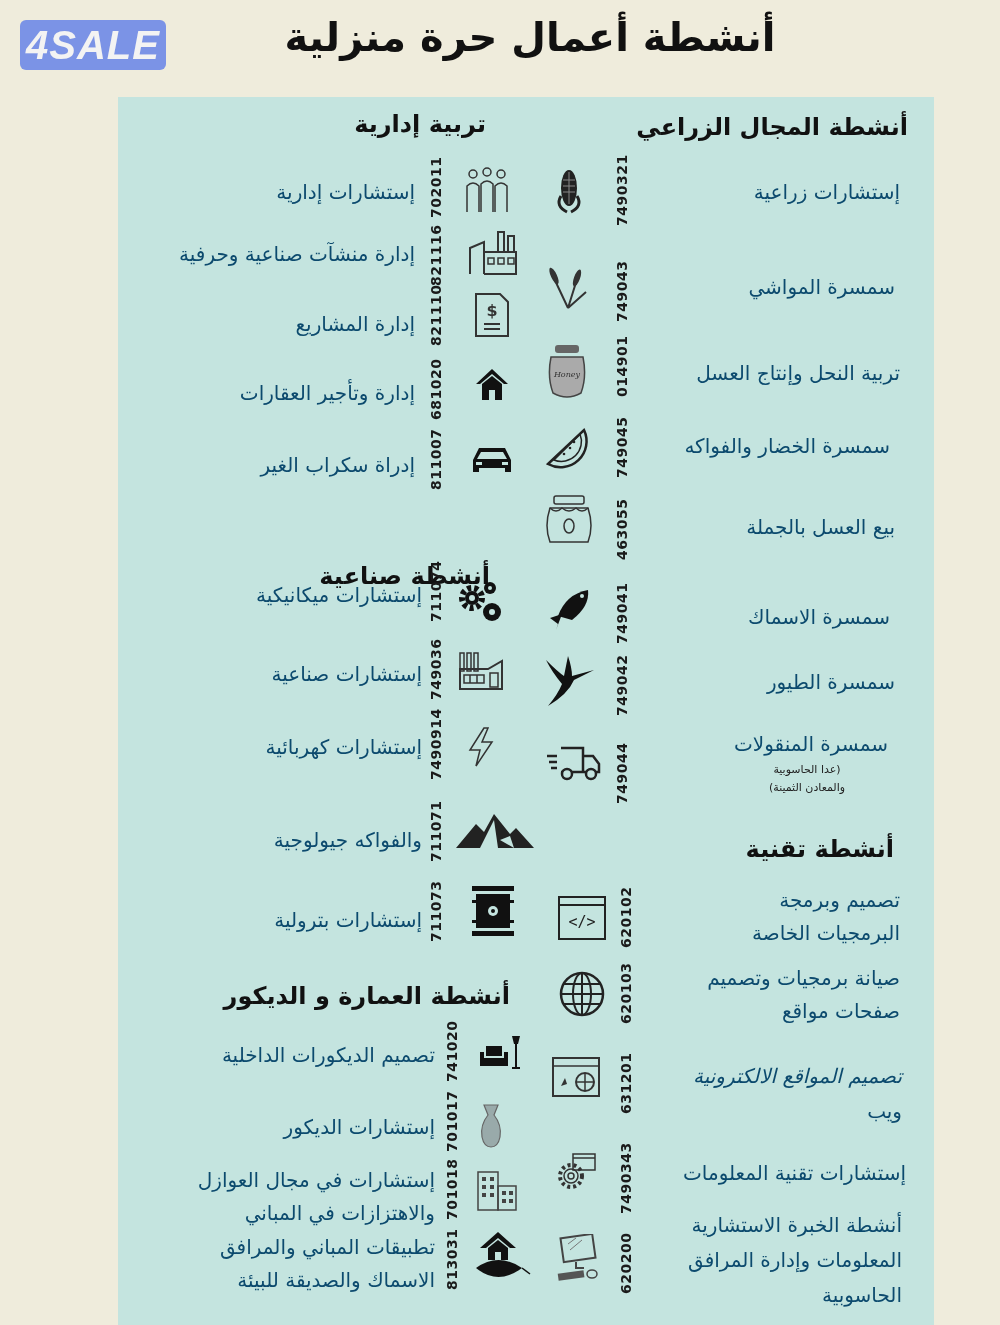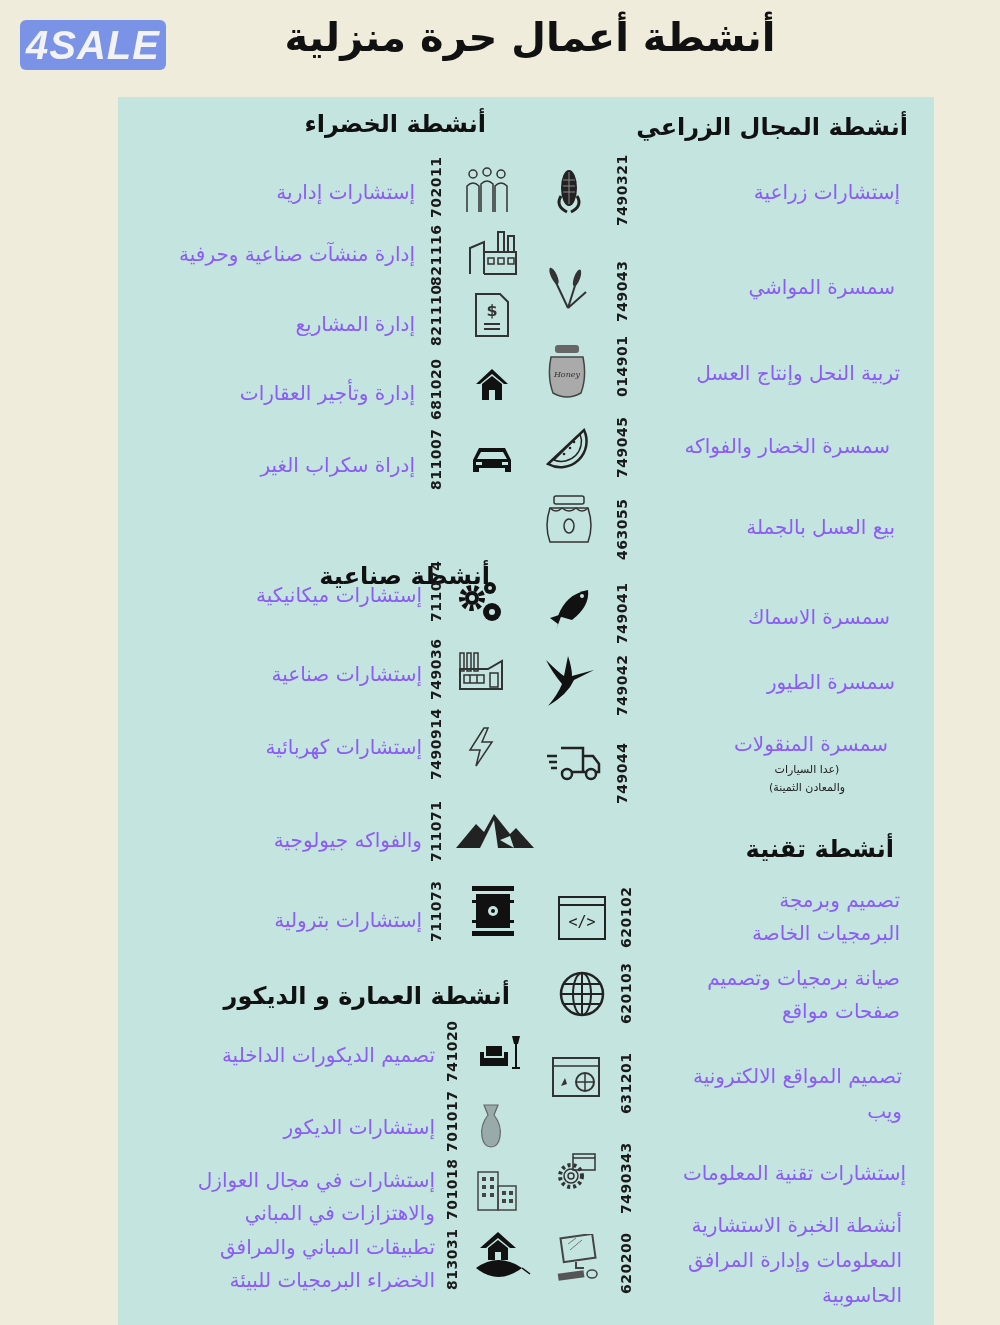--- a/index.html
+++ b/index.html
@@ -24,21 +24,21 @@
   .panel {
     position: absolute; left: 118px; top: 97px; width: 816px; height: 1228px;
     background: #c4e4df;
   }
   .heading {
     position: absolute; direction: rtl; font-weight: bold; font-size: 24px;
     color: #111; white-space: nowrap;
   }
   .label {
     position: absolute; direction: rtl; font-size: 20px;
-    line-height: 33px; color: #8b5cf6; white-space: nowrap;
+    line-height: 33px; color: #0c4a6e; white-space: nowrap;
   }
   .sub {
     position: absolute; direction: rtl; text-align: center; font-size: 11px;
     line-height: 17px; color: #222;
   }
   .code {
     position: absolute; font-family: "DejaVu Sans", sans-serif; font-weight: bold;
     font-size: 14px; color: #1a1a1a; transform-origin: 0 0;
     transform: rotate(-90deg); white-space: nowrap; letter-spacing: 0.5px;
   }
@@ -135,34 +135,34 @@
   <div class="code" style="left:614px; top:716px;">749042</div>
   <div class="icon" style="left:544px; top:654px; width:52px; height:54px;">
     <svg viewBox="0 0 52 54">
         <path d="M2 6 Q14 18 20 22 L24 2 Q28 14 28 22 L50 16 L30 26 Q24 40 4 52 Q14 40 18 30 Q8 18 2 6 Z" fill="#111"></path>
       </svg>
   </div>
 </div>
 
 <div>
   <div class="label" style="right:112px; top:728px;">سمسرة المنقولات</div>
-  <div class="sub" style="right:148px; top:761px; width:90px;">(عدا السيارات</div>
+  <div class="sub" style="right:148px; top:761px; width:90px;">(عدا الحاسوبية</div>
   <div class="sub" style="right:148px; top:779px; width:90px;margin-left:38px;">والمعادن الثمينة)</div>
   <div class="code" style="left:614px; top:804px;">749044</div>
   <div class="icon" style="left:545px; top:742px; width:56px; height:42px;">
     <svg viewBox="0 0 56 42">
         <path d="M16 6 H38 V30 H16 M38 14 H48 L54 22 V30 H38" fill="none" stroke="#222" stroke-width="2.5"></path>
         <circle cx="22" cy="32" r="5" fill="#c4e4df" stroke="#222" stroke-width="2.5"></circle>
         <circle cx="46" cy="32" r="5" fill="#c4e4df" stroke="#222" stroke-width="2.5"></circle>
         <path d="M2 14 H12 M4 20 H12 M6 26 H12" stroke="#222" stroke-width="2.5"></path>
       </svg>
   </div>
 </div>
 
-<div class="heading" style="right:514px; top:110px;">أنشطة الخضراء</div>
+<div class="heading" style="right:514px; top:110px;">تربية إدارية</div>
 
 <div>
   <div class="label" style="right:585px; top:176px;">إستشارات إدارية</div>
   <div class="code" style="left:428px; top:218px;">702011</div>
   <div class="icon" style="left:465px; top:166px; width:44px; height:48px;">
     <svg viewBox="0 0 44 48">
         <circle cx="8" cy="8" r="4" fill="none" stroke="#333" stroke-width="1.5"></circle>
         <circle cx="22" cy="6" r="4" fill="none" stroke="#333" stroke-width="1.5"></circle>
         <circle cx="36" cy="8" r="4" fill="none" stroke="#333" stroke-width="1.5"></circle>
         <path d="M2 46 V20 Q8 14 14 20 V46 M16 46 V18 Q22 12 28 18 V46 M30 46 V20 Q36 14 42 20 V46" fill="none" stroke="#333" stroke-width="1.5"></path>
@@ -335,21 +335,21 @@
           <rect x="33" y="21" width="4" height="4"></rect>
           <rect x="26" y="29" width="4" height="4"></rect>
           <rect x="33" y="29" width="4" height="4"></rect>
         </g>
       </svg>
   </div>
 </div>
 
 <div>
   <div class="label" style="right:565px; top:1231px;">تطبيقات المباني والمرافق</div>
-  <div class="label" style="right:565px; top:1264px;">الخضراء البرمجيات للبيئة</div>
+  <div class="label" style="right:565px; top:1264px;">الاسماك والصديقة للبيئة</div>
   <div class="code" style="left:444px; top:1290px;">813031</div>
   <div class="icon" style="left:474px; top:1228px; width:58px; height:54px;">
     <svg viewBox="0 0 58 54">
         <path d="M6 20 L24 4 L42 20 H36 L24 10 L12 20 Z" fill="#111"></path>
         <path d="M14 20 L24 12 L34 20 V32 H14 Z" fill="#111"></path>
         <rect x="21" y="24" width="6" height="8" fill="#c4e4df"></rect>
         <path d="M2 40 Q24 24 48 40 Q24 58 2 40 Z" fill="#111"></path>
         <path d="M48 40 L56 46" stroke="#111" stroke-width="1.5"></path>
       </svg>
   </div>
@@ -377,21 +377,21 @@
   <div class="icon" style="left:558px; top:970px; width:48px; height:48px;">
     <svg viewBox="0 0 48 48">
         <circle cx="24" cy="24" r="21" fill="none" stroke="#222" stroke-width="2.5"></circle>
         <ellipse cx="24" cy="24" rx="9" ry="21" fill="none" stroke="#222" stroke-width="2"></ellipse>
         <path d="M3 24 H45 M6 14 H42 M6 34 H42 M24 3 V45" stroke="#222" stroke-width="2"></path>
       </svg>
   </div>
 </div>
 
 <div>
-  <div class="label" style="right:98px; top:1060px;">تصميم المواقع الالكترونية</div>
+  <div class="label" style="right:98px; top:1060px;font-style:italic;">تصميم المواقع الالكترونية</div>
   <div class="label" style="right:98px; top:1095px;">ويب</div>
   <div class="code" style="left:618px; top:1114px;">631201</div>
   <div class="icon" style="left:551px; top:1056px; width:50px; height:42px;">
     <svg viewBox="0 0 50 42">
         <rect x="2" y="2" width="46" height="38" fill="none" stroke="#333" stroke-width="2"></rect>
         <path d="M2 10 H48" stroke="#333" stroke-width="1.5"></path>
         <circle cx="34" cy="26" r="9" fill="none" stroke="#333" stroke-width="2"></circle>
         <path d="M25 26 H43 M34 17 V35" stroke="#333" stroke-width="1.5"></path>
         <path d="M10 30 L14 22 L16 28 Z" fill="#333"></path>
       </svg>

